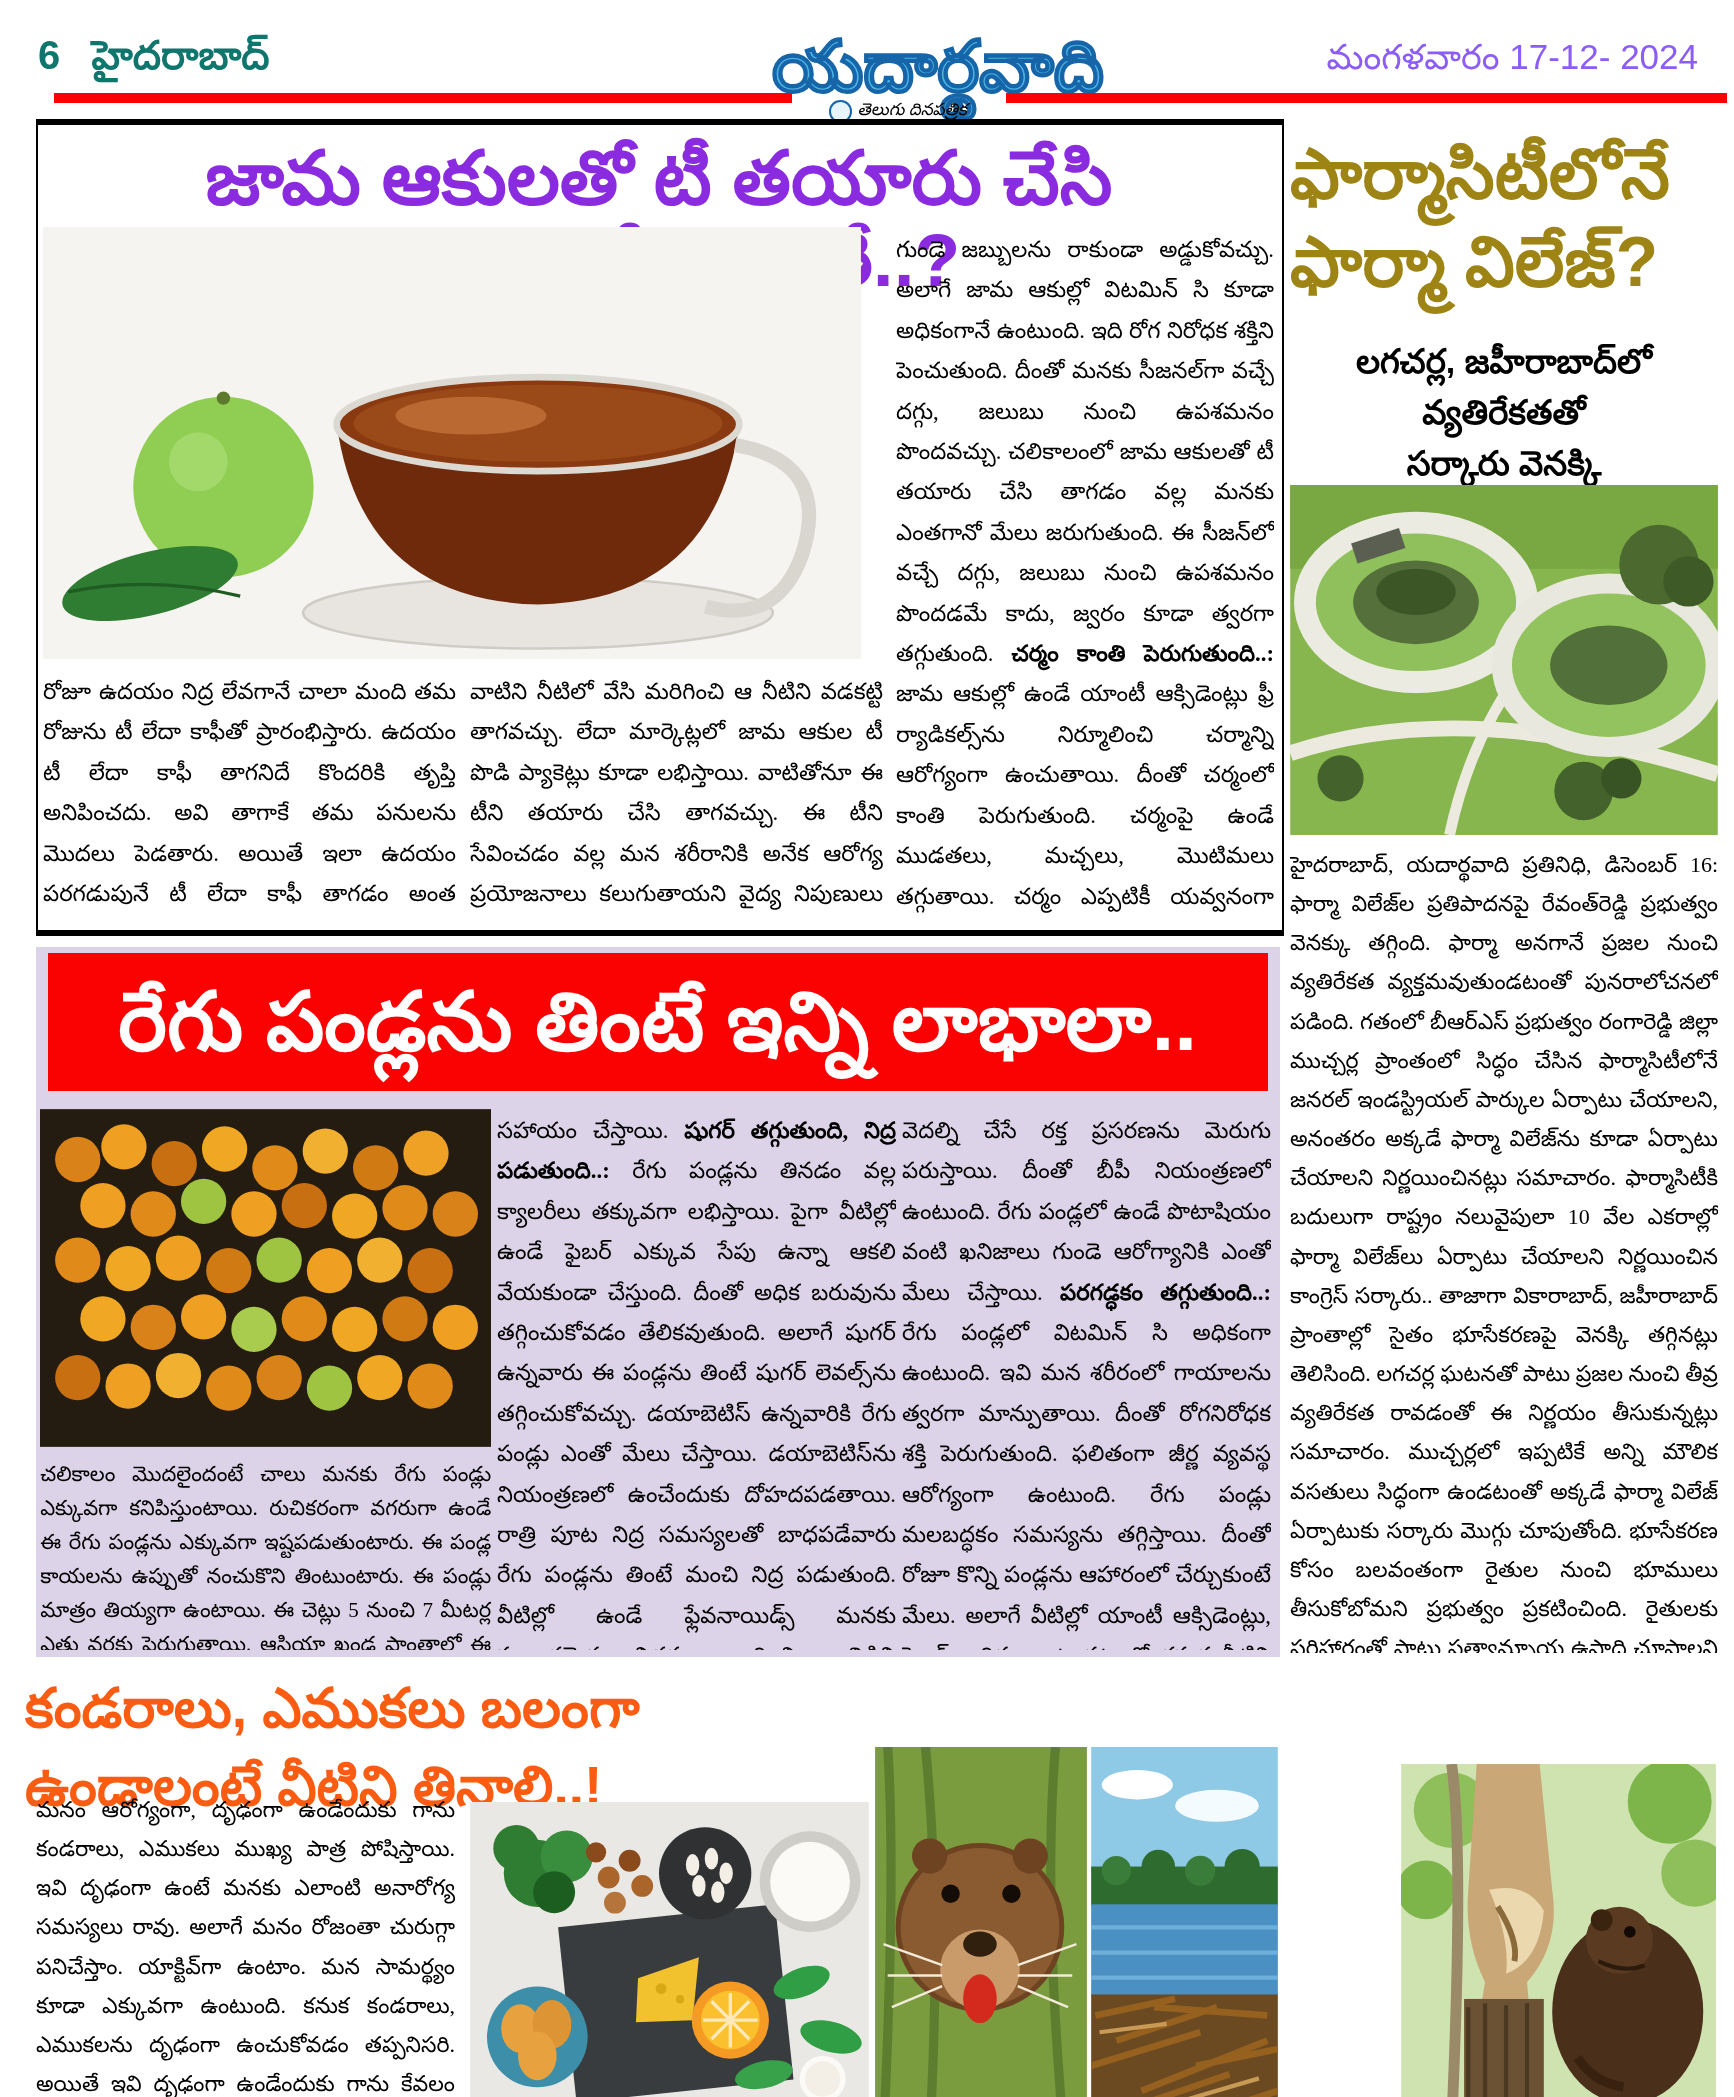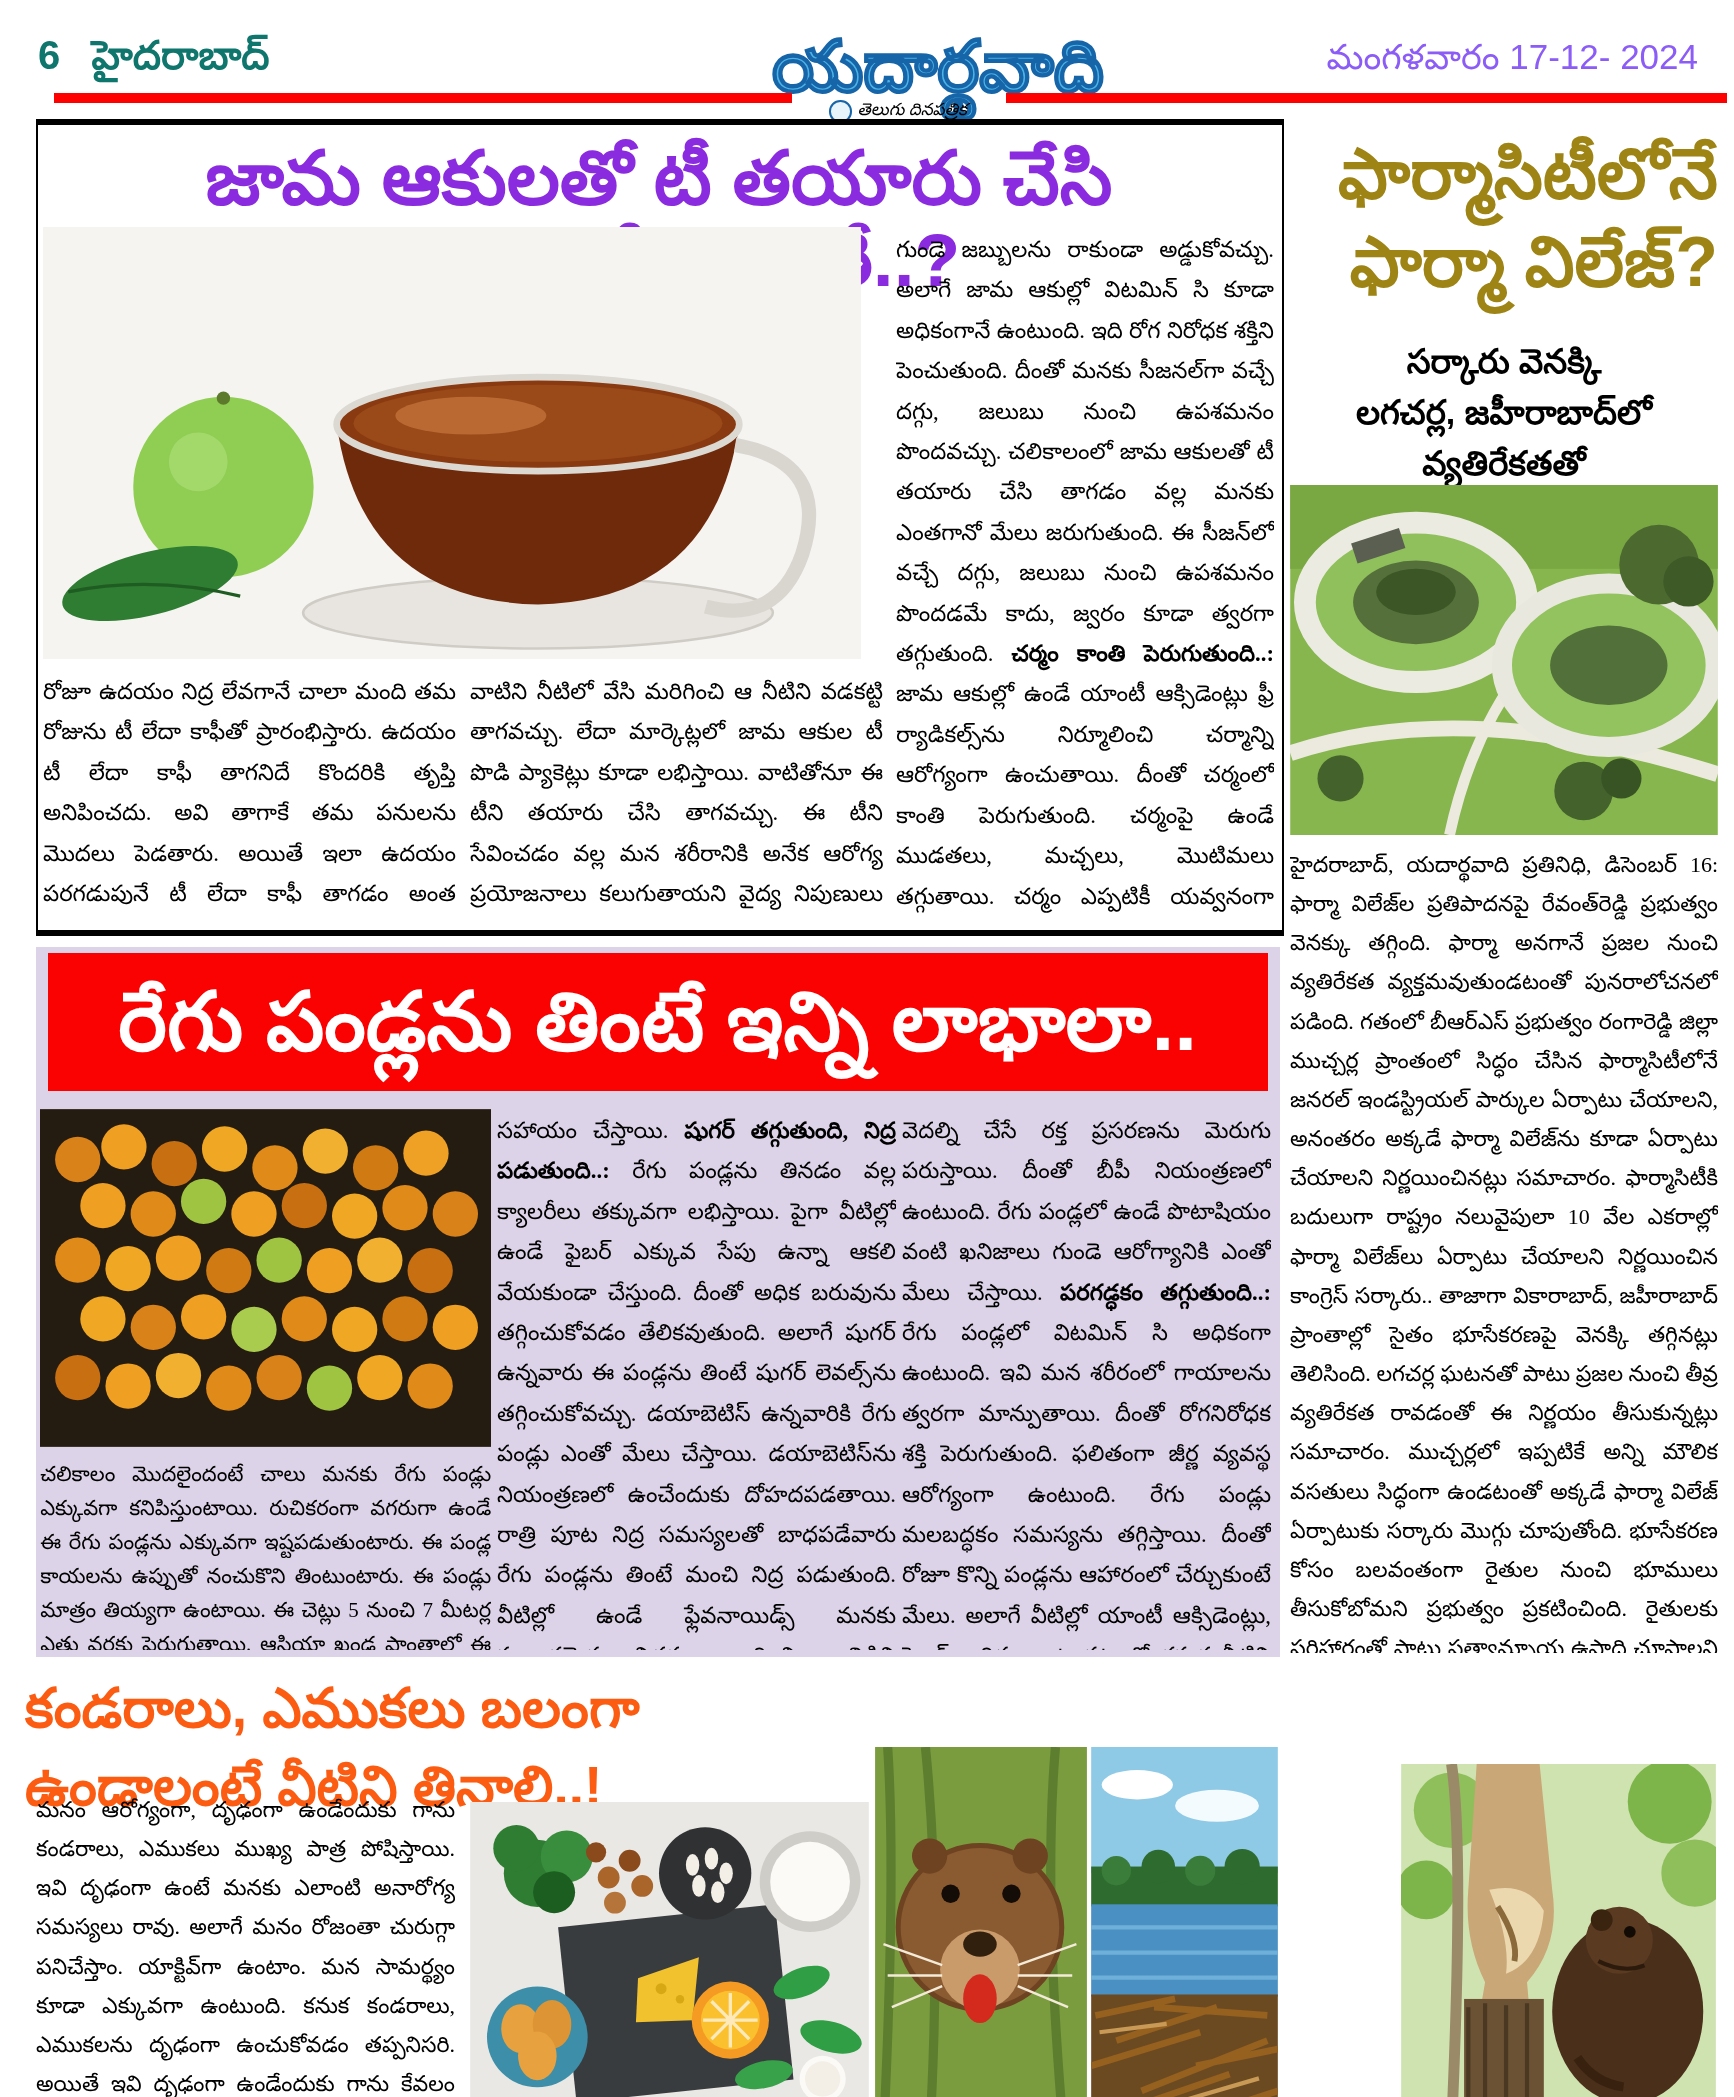--- a/index.html
+++ b/index.html
@@ -16,21 +16,21 @@
   .tagline{font-size:17px;font-style:italic;text-align:center;font-family:Liberation Serif, serif;}
   .emblem{display:inline-block;width:18.5px;height:18.5px;border:2.5px solid #1565a8;border-radius:50%;
           vertical-align:middle;margin-right:5.9px;background:#e8f4fb;}
   .dateline{font-size:35px;font-weight:normal;color:#8b5cf6;font-family:"Liberation Sans",sans-serif;}
   .redbar{background:#fe0000;height:10px;}
   
   .teabox{border:2.1px solid #000;border-top-width:6.7px;border-bottom-width:6.7px;background:#fff;}
   .teahead{font-size:75px;font-weight:bold;color:#8b2be0;text-align:center;
            font-family:"Liberation Sans",sans-serif;line-height:1.1;}
   
-  .phhead{font-size:70px;font-weight:bold;color:#9d8415;text-align:right;
+  .phhead{font-size:70px;font-weight:bold;color:#9d8415;text-align:left;
           font-family:"Liberation Sans",sans-serif;line-height:1.25;}
   .phdeck{font-size:34px;font-weight:bold;text-align:center;line-height:1.5;
           font-family:"Liberation Sans",sans-serif;}
   
   .regubg{background:#ddd3e8;}
   .regubanner{background:#fb0202;color:#ffffff;font-weight:bold;text-align:center;
               font-family:"Liberation Sans",sans-serif;font-size:82px;line-height:138px;overflow:hidden;}
   
   .boneshead{font-size:55px;font-weight:bold;color:#fb5c12;text-align:left;
              font-family:"Liberation Sans",sans-serif;}
@@ -90,22 +90,22 @@
       
       
     </div>
   </div>
 
   <div class="abs phhead" style="left:1290px;top:131px;width:428px;">
     <div>ఫార్మాసిటీలోనే</div>
     <div>ఫార్మా విలేజ్?</div>
   </div>
   <div class="abs phdeck" style="left:1290px;top:336px;width:428px;">
+    <div>లగచర్ల, జహీరాబాద్‌లో వ్యతిరేకతతో</div>
     <div>సర్కారు వెనక్కి</div>
-    <div>లగచర్ల, జహీరాబాద్‌లో వ్యతిరేకతతో</div>
     <div>ముచ్చర్లలో అన్నీ సిద్ధంగా ఉండటంతో</div>
     <div>అక్కడే ఏర్పాటు</div>
   </div>
   <div class="abs" style="left:1290px;top:485px;width:428px;height:350px;">
     <svg width="428" height="350" viewBox="0 0 1020 835">
       <rect width="1020" height="835" fill="#86b64d"></rect>
       <rect y="0" width="1020" height="200" fill="#79a843"></rect>
       <path d="M0,640 Q420,500 1020,690" stroke="#eceadf" stroke-width="38" fill="none"></path>
       <path d="M380,835 Q430,600 560,430" stroke="#eceadf" stroke-width="26" fill="none"></path>
       <ellipse cx="300" cy="280" rx="265" ry="190" fill="#90c05c" stroke="#ecebe2" stroke-width="52"></ellipse>

